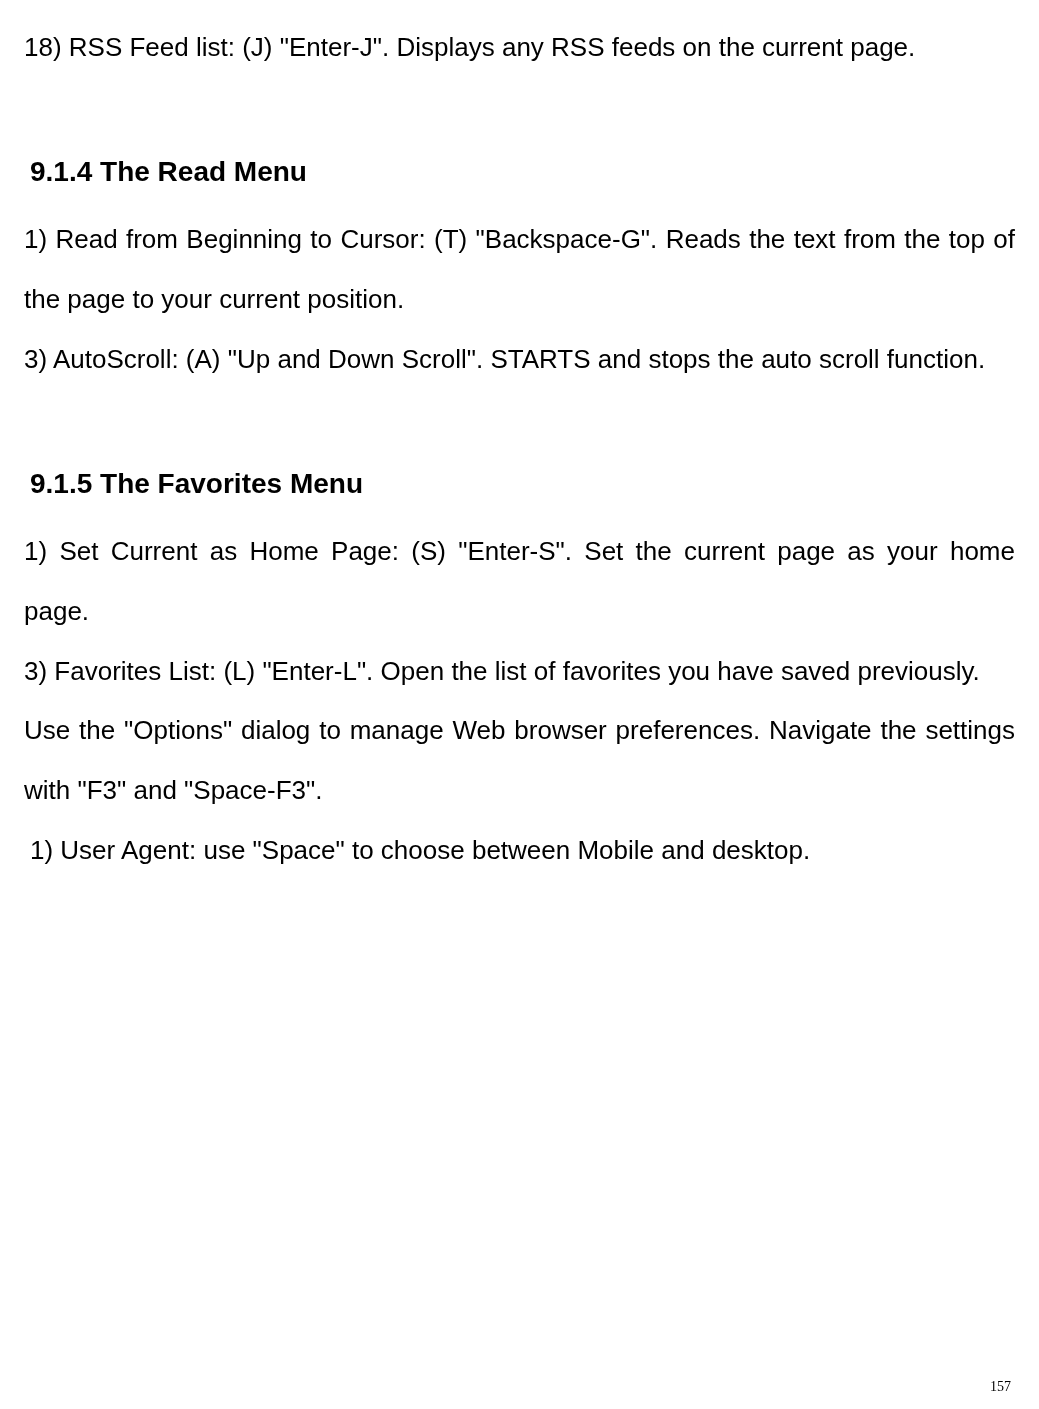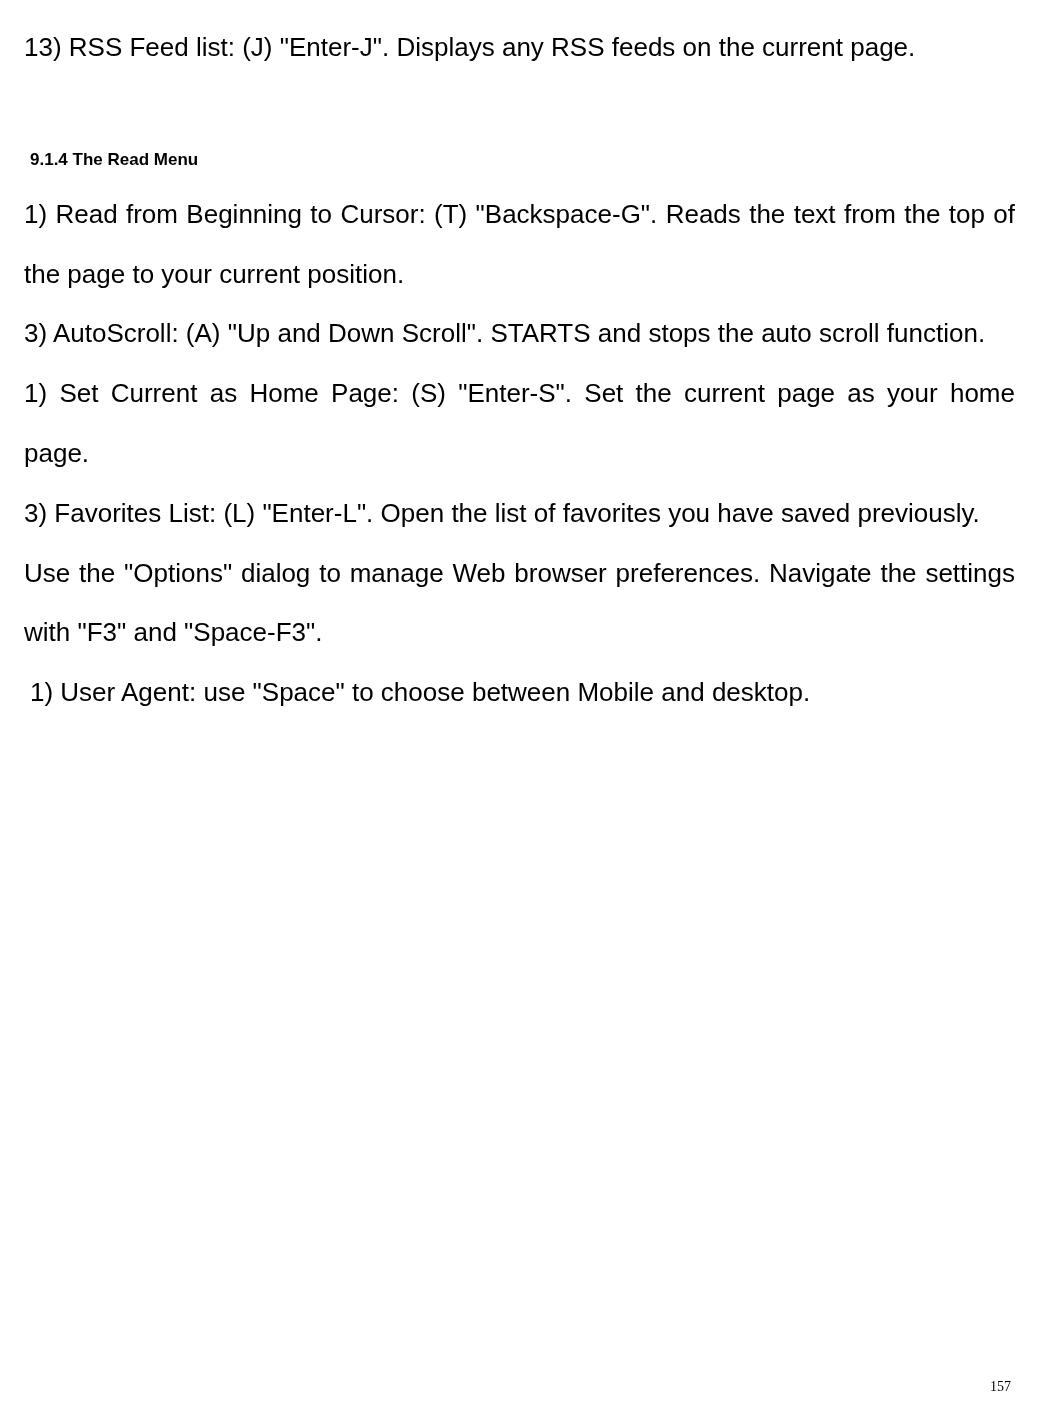--- a/index.html
+++ b/index.html
@@ -15,21 +15,21 @@
       color: #000000;
       padding: 18px 24px 0 24px;
       position: relative;
     }
     .body-text {
       font-size: 26px;
       line-height: 2.3;
       text-align: justify;
     }
     .heading {
-      font-size: 17px;
+      font-size: 28px;
       font-weight: bold;
       margin-top: 62px;
       margin-bottom: 6px;
       padding-left: 6px;
     }
     .section-block {
       margin-bottom: 0;
     }
     .para {
       margin-bottom: 0;
@@ -43,29 +43,30 @@
       right: 28px;
       font-family: "Times New Roman", Times, serif;
       font-size: 14px;
     }
   </style>
 </head>
 <body>
 
 <div class="body-text">
 
-  <p class="para">13) RSS Feed list: (J) "Enter-J". Displays any RSS feeds on the current page.</p>
+  <p class="para">18) RSS Feed list: (J) "Enter-J". Displays any RSS feeds on the current page.</p>
 
   <div class="section-block">
     <h2 class="heading">9.1.4 The Read Menu</h2>
     <p class="para">1) Read from Beginning to Cursor: (T) "Backspace-G". Reads the text from the top of the page to your current position.</p>
     <p class="para">3) AutoScroll: (A) "Up and Down Scroll". STARTS and stops the auto scroll function.</p>
   </div>
 
   <div class="section-block">
+    <h2 class="heading">9.1.5 The Favorites Menu</h2>
     <p class="para">1) Set Current as Home Page: (S) "Enter-S". Set the current page as your home page.</p>
     <p class="para">3) Favorites List: (L) "Enter-L". Open the list of favorites you have saved previously.</p>
   </div>
 
   <div class="section-block">
     <p class="para">Use the "Options" dialog to manage Web browser preferences. Navigate the settings with "F3" and "Space-F3".</p>
     <p class="para indent1">1) User Agent: use "Space" to choose between Mobile and desktop.</p>
   </div>
 
 </div>

